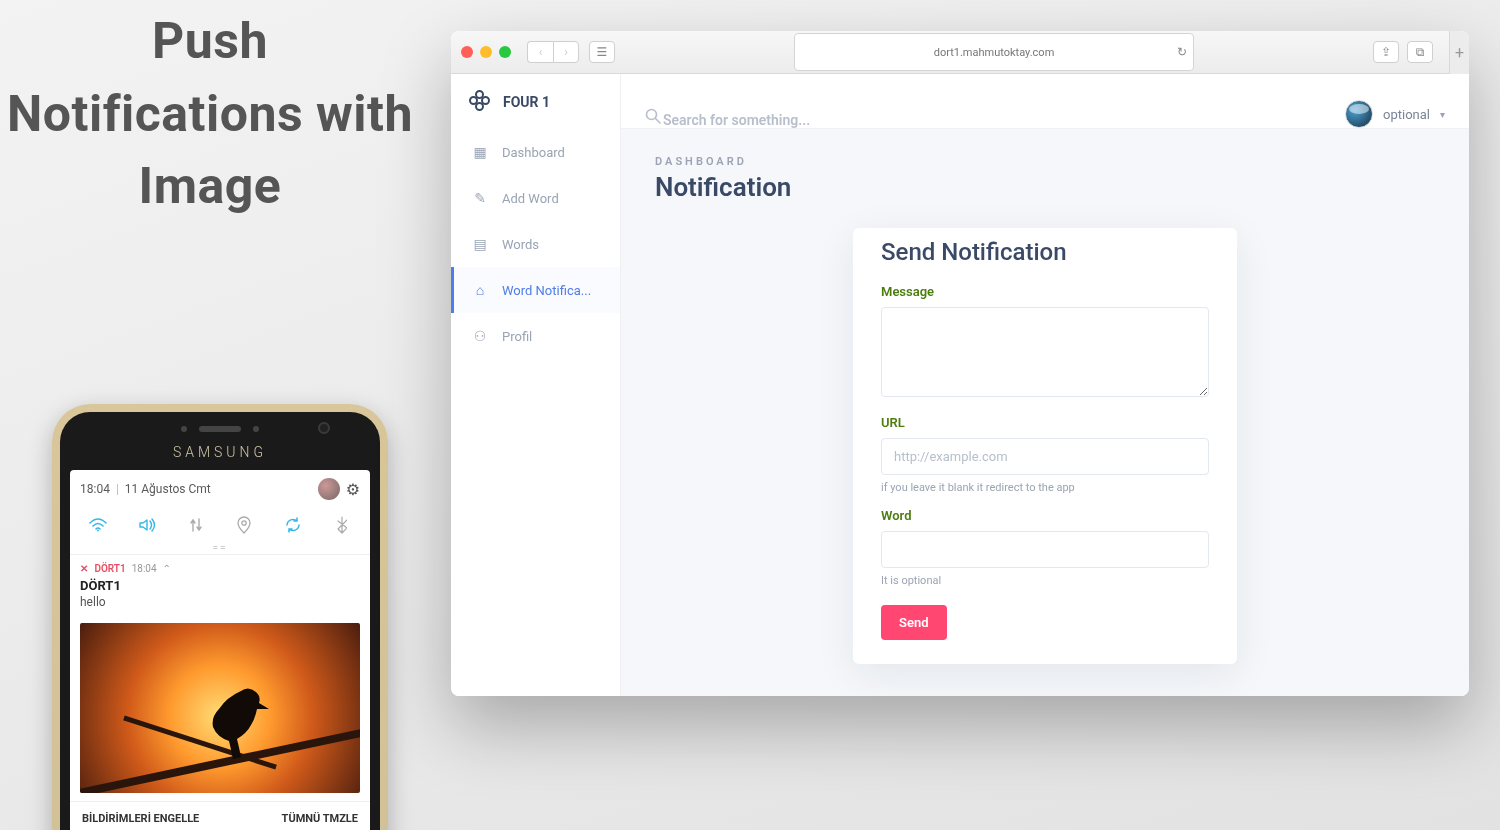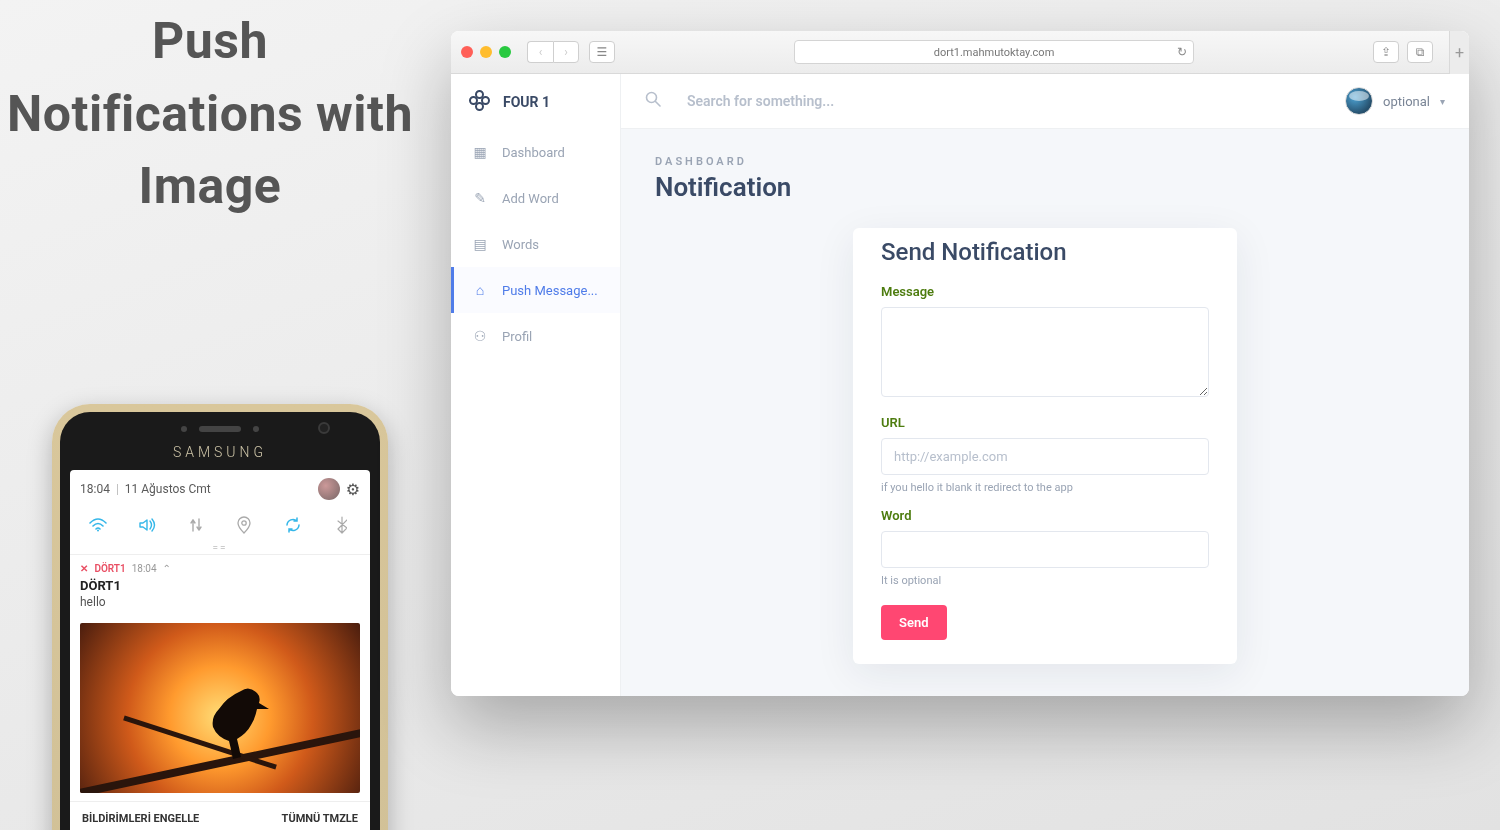--- a/index.html
+++ b/index.html
@@ -39,40 +39,40 @@
   .traffic{display:flex;gap:7px;margin-right:6px;}
   .tl{width:12px;height:12px;border-radius:50%;}
   .red{background:#ff5f57;}
   .yel{background:#ffbd2e;}
   .grn{background:#28c940;}
   .sf-btn{width:26px;height:22px;border:1px solid #cfcfcf;border-radius:4px;background:#fff;display:flex;align-items:center;justify-content:center;color:#888;font-size:12px;}
   .sf-btn.dis{color:#ccc;}
   .sf-group{display:flex;}
   .sf-group .sf-btn:first-child{border-radius:4px 0 0 4px;border-right:none;}
   .sf-group .sf-btn:last-child{border-radius:0 4px 4px 0;}
-  .addr{flex:0 0 400px;height:24px;margin-left:auto;margin-right:auto;border:1px solid #d4d4d4;border-radius:4px;background:#fff;display:flex;align-items:center;padding:5px 8px;gap:8px;color:#777;font-size:11px;justify-content:center;position:relative;}
+  .addr{flex:0 0 400px;height:38px;margin-left:auto;margin-right:auto;border:1px solid #d4d4d4;border-radius:4px;background:#fff;display:flex;align-items:center;padding:5px 8px;gap:8px;color:#777;font-size:11px;justify-content:center;position:relative;}
   .reload{position:absolute;right:6px;color:#888;font-size:12px;}
   .sf-right{display:flex;gap:8px;align-items:center;}
   .plus-tab{width:20px;height:43px;border-left:1px solid #d9d9d9;display:flex;align-items:center;justify-content:center;color:#999;margin-left:6px;margin-right:-10px;background:#ececec;font-size:16px;align-self:stretch;}
   
   .app{flex:1;display:flex;overflow:hidden;}
   .sidebar{width:170px;border-right:1px solid #eef0f2;display:flex;flex-direction:column;background:#fff;}
   .brand{height:55px;display:flex;align-items:center;gap:10px;padding:0 18px;font-weight:700;color:#3a4a66;font-size:14px;}
   .brand-logo{width:24px;height:24px;position:relative;}
   .brand-logo span{position:absolute;width:9px;height:9px;border-radius:50%;border:2px solid;}  
   .c1{top:0;left:6px;border-color:#e94f9a;}
   .c2{top:6px;left:0;border-color:#4fb2e9;}
   .c3{top:6px;left:12px;border-color:#4fe9a0;}
   .c4{top:12px;left:6px;border-color:#f2b24f;}
   .nav{display:flex;flex-direction:column;}
   .nav-item{display:flex;align-items:center;gap:14px;height:46px;padding:0 18px;font-size:13px;color:#9aa4b4;cursor:pointer;border-left:3px solid transparent;}
   .nav-item .ic{width:16px;text-align:center;font-size:14px;}
   .nav-item.active{color:#4f7ce9;border-left-color:#4f7ce9;background:#fafbff;}
   .main{flex:1;display:flex;flex-direction:column;background:#f5f7fa;}
-  .topbar{height:55px;background:#fff;border-bottom:1px solid #eef0f2;display:flex;align-items:center;padding:0 24px;gap:26px;}
+  .topbar{height:55px;background:#fff;border-bottom:1px solid #eef0f2;display:flex;align-items:flex-end;padding:0 24px;gap:2px;}
   .search-ic{color:#b7bfcc;font-size:16px;}
   .search-input{flex:1;border:none;outline:none;font-size:14px;color:#555;background:transparent;}
   .search-input::placeholder{color:#b7bfcc;font-weight:600;}
   .user{display:flex;align-items:center;gap:10px;color:#7a8596;font-size:13px;}
   .avatar{width:28px;height:28px;border-radius:50%;background:radial-gradient(circle at 35% 35%, #4da3d4 0%, #26506d 70%);border:1px solid #ddd;position:relative;overflow:hidden;}
   .avatar::after{content:"";position:absolute;inset:3px 3px auto 3px;height:10px;border-radius:50%;background:rgba(255,255,255,.5);}
   .caret{font-size:10px;color:#9aa4b4;}
   .content{padding:26px 34px;}
   .crumb{font-size:11px;letter-spacing:3px;color:#9aa4b4;font-weight:600;}
   .page-title{font-size:26px;color:#3a4a66;font-weight:600;margin-top:4px;}
@@ -215,21 +215,21 @@
         <div class="nav-item">
           <span class="ic">✎</span>
           <span>Add Word</span>
         </div>
         <div class="nav-item">
           <span class="ic">▤</span>
           <span>Words</span>
         </div>
         <div class="nav-item active">
           <span class="ic">⌂</span>
-          <span>Push Message...</span>
+          <span>Word Notifica...</span>
         </div>
         <div class="nav-item">
           <span class="ic">⚇</span>
           <span>Profil</span>
         </div>
       </div>
     </div>
 
     <div class="main">
       <div class="topbar">
@@ -248,21 +248,21 @@
       </div>
       <div class="content">
         <div class="crumb">DASHBOARD</div>
         <div class="page-title">Notification</div>
         <div class="card">
           <h2>Send Notification</h2>
           <div class="fld-label">Message</div>
           <textarea class="inp" style=""></textarea>
           <div class="fld-label">URL</div>
           <input class="inp" placeholder="http://example.com" style="">
-          <div class="hint">if you hello it blank it redirect to the app</div>
+          <div class="hint">if you leave it blank it redirect to the app</div>
           <div class="fld-label">Word</div>
           <input class="inp" style="">
           <div class="hint">It is optional</div>
           <button class="send">Send</button>
         </div>
       </div>
     </div>
   </div>
 </div>
 

